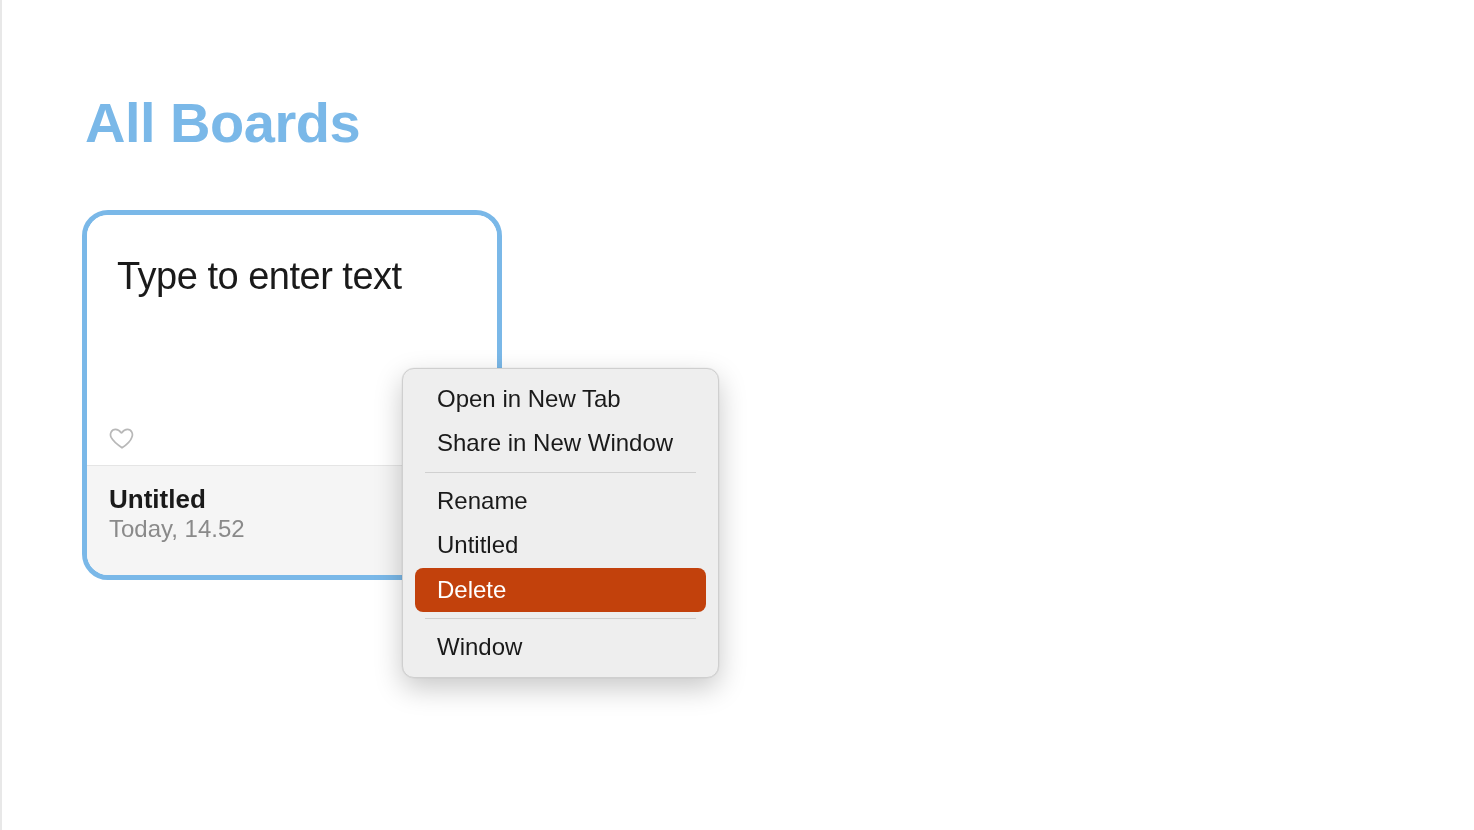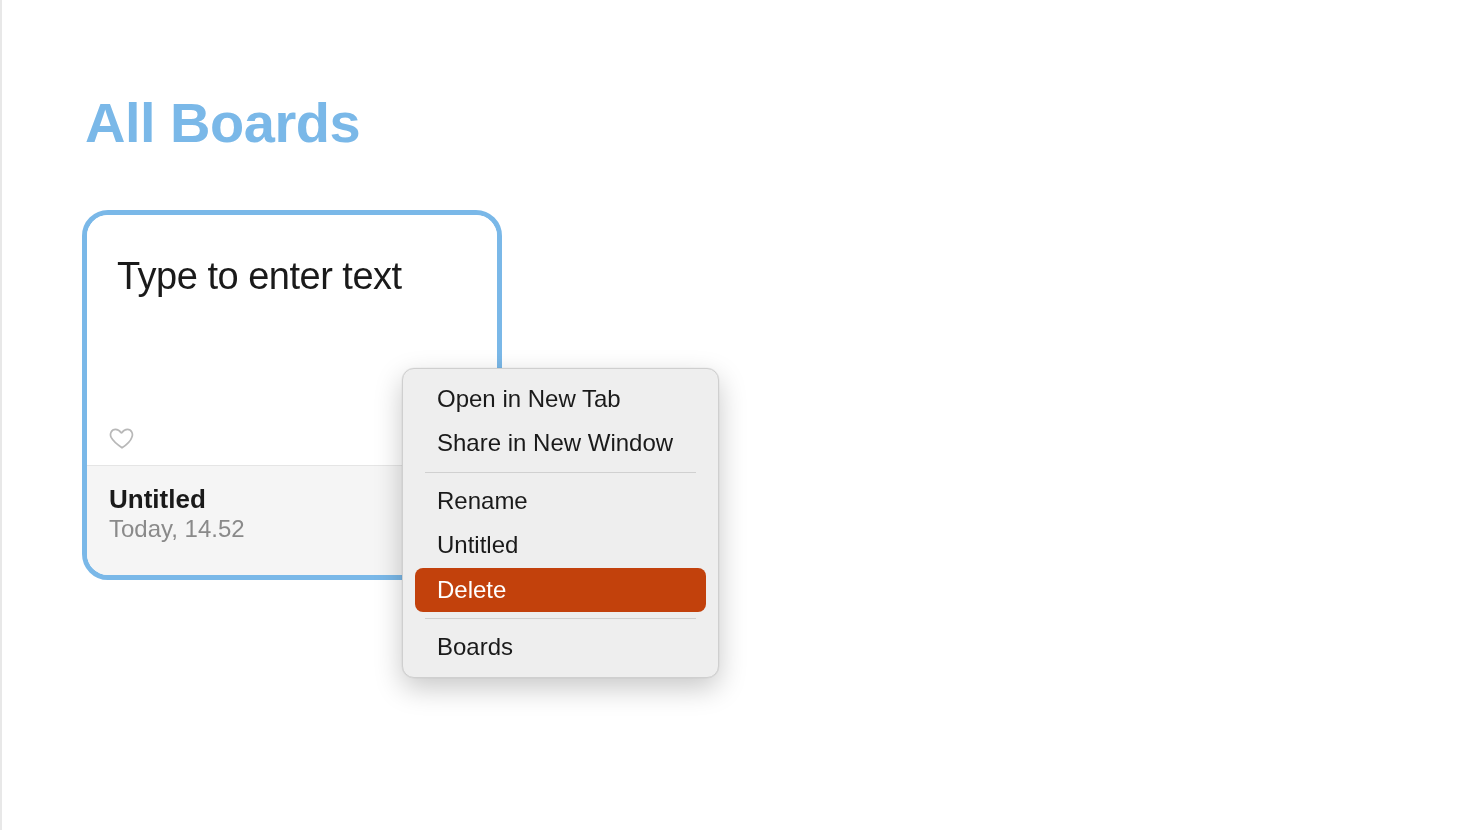--- a/index.html
+++ b/index.html
@@ -145,14 +145,14 @@
 </div>
 
 <div class="context-menu">
   <div class="menu-item">Open in New Tab</div>
   <div class="menu-item">Share in New Window</div>
   <div class="menu-separator"></div>
   <div class="menu-item">Rename</div>
   <div class="menu-item">Untitled</div>
   <div class="menu-item highlighted">Delete</div>
   <div class="menu-separator"></div>
-  <div class="menu-item">Boards</div>
+  <div class="menu-item">Window</div>
 </div>
 
 </body></html>

